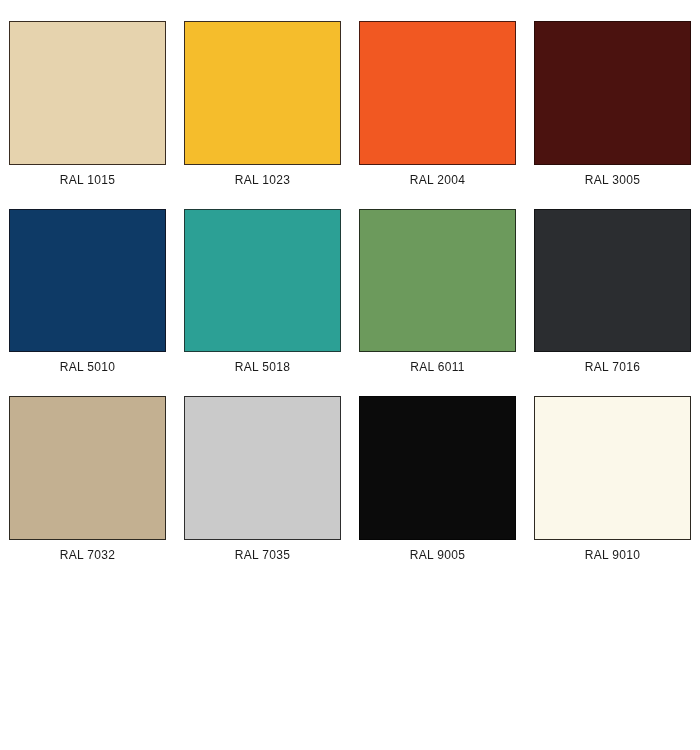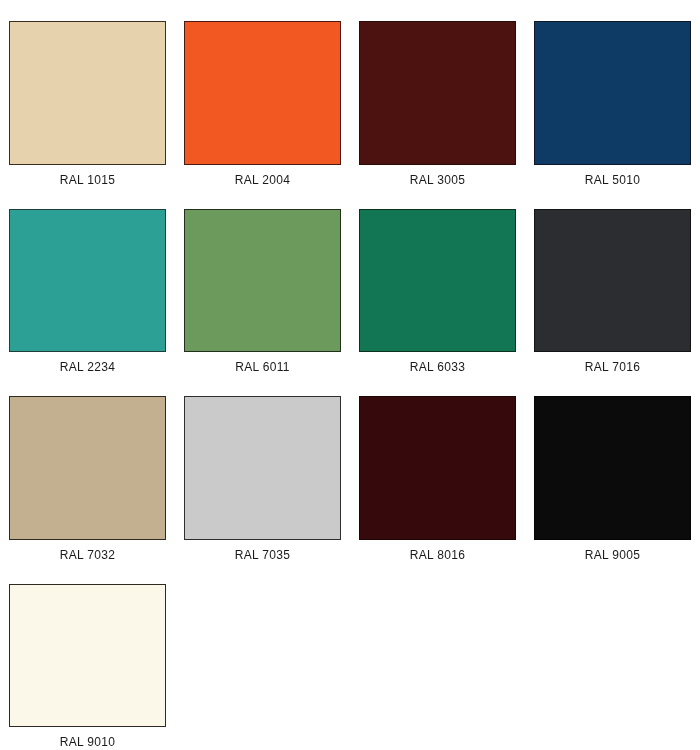--- a/index.html
+++ b/index.html
@@ -62,60 +62,56 @@
 </head>
 <body>
 
 <div id="chart-root">
   <div class="swatch-grid">
       <div class="swatch-cell">
         <div class="swatch-chip" style="background: rgb(230, 211, 174); border-color: rgb(58, 45, 34);"></div>
         <div class="swatch-label">RAL 1015</div>
       </div>
       <div class="swatch-cell">
+        <div class="swatch-chip" style="background: rgb(245, 189, 44); border-color: rgb(58, 45, 34);"></div>
+        <div class="swatch-label">RAL 1023</div>
+      </div>
+      <div class="swatch-cell">
         <div class="swatch-chip" style="background: rgb(241, 88, 34); border-color: rgb(75, 26, 16);"></div>
         <div class="swatch-label">RAL 2004</div>
       </div>
       <div class="swatch-cell">
         <div class="swatch-chip" style="background: rgb(75, 18, 15); border-color: rgb(42, 11, 8);"></div>
         <div class="swatch-label">RAL 3005</div>
       </div>
       <div class="swatch-cell">
         <div class="swatch-chip" style="background: rgb(14, 58, 102); border-color: rgb(16, 24, 40);"></div>
         <div class="swatch-label">RAL 5010</div>
       </div>
       <div class="swatch-cell">
         <div class="swatch-chip" style="background: rgb(44, 160, 149); border-color: rgb(30, 60, 56);"></div>
-        <div class="swatch-label">RAL 2234</div>
+        <div class="swatch-label">RAL 5018</div>
       </div>
       <div class="swatch-cell">
         <div class="swatch-chip" style="background: rgb(108, 154, 92); border-color: rgb(36, 48, 31);"></div>
         <div class="swatch-label">RAL 6011</div>
-      </div>
-      <div class="swatch-cell">
-        <div class="swatch-chip" style="background: rgb(18, 117, 83); border-color: rgb(16, 48, 31);"></div>
-        <div class="swatch-label">RAL 6033</div>
       </div>
       <div class="swatch-cell">
         <div class="swatch-chip" style="background: rgb(43, 45, 48); border-color: rgb(19, 20, 22);"></div>
         <div class="swatch-label">RAL 7016</div>
       </div>
       <div class="swatch-cell">
         <div class="swatch-chip" style="background: rgb(195, 176, 145); border-color: rgb(46, 42, 34);"></div>
         <div class="swatch-label">RAL 7032</div>
       </div>
       <div class="swatch-cell">
         <div class="swatch-chip" style="background: rgb(202, 202, 202); border-color: rgb(46, 46, 46);"></div>
         <div class="swatch-label">RAL 7035</div>
       </div>
       <div class="swatch-cell">
-        <div class="swatch-chip" style="background: rgb(54, 10, 12); border-color: rgb(32, 5, 6);"></div>
-        <div class="swatch-label">RAL 8016</div>
-      </div>
-      <div class="swatch-cell">
         <div class="swatch-chip" style="background: rgb(11, 11, 11); border-color: rgb(5, 5, 5);"></div>
         <div class="swatch-label">RAL 9005</div>
       </div>
       <div class="swatch-cell">
         <div class="swatch-chip" style="background: rgb(251, 248, 234); border-color: rgb(46, 42, 34);"></div>
         <div class="swatch-label">RAL 9010</div>
       </div>
     </div>
 </div>
 

